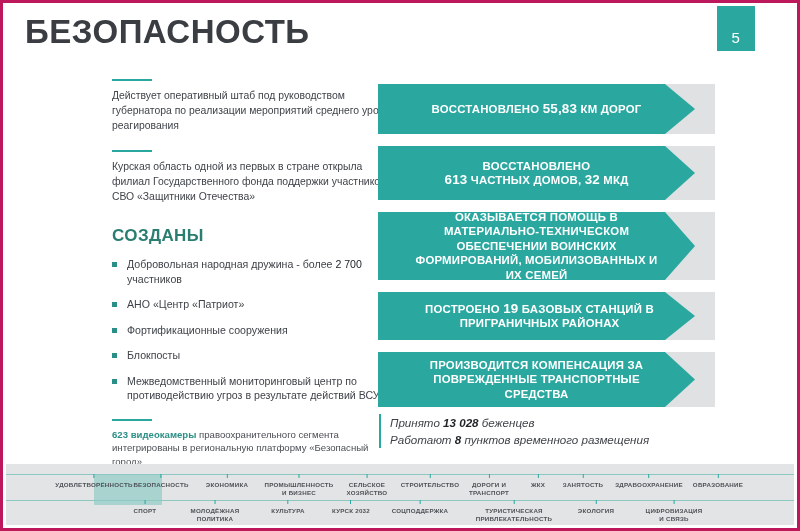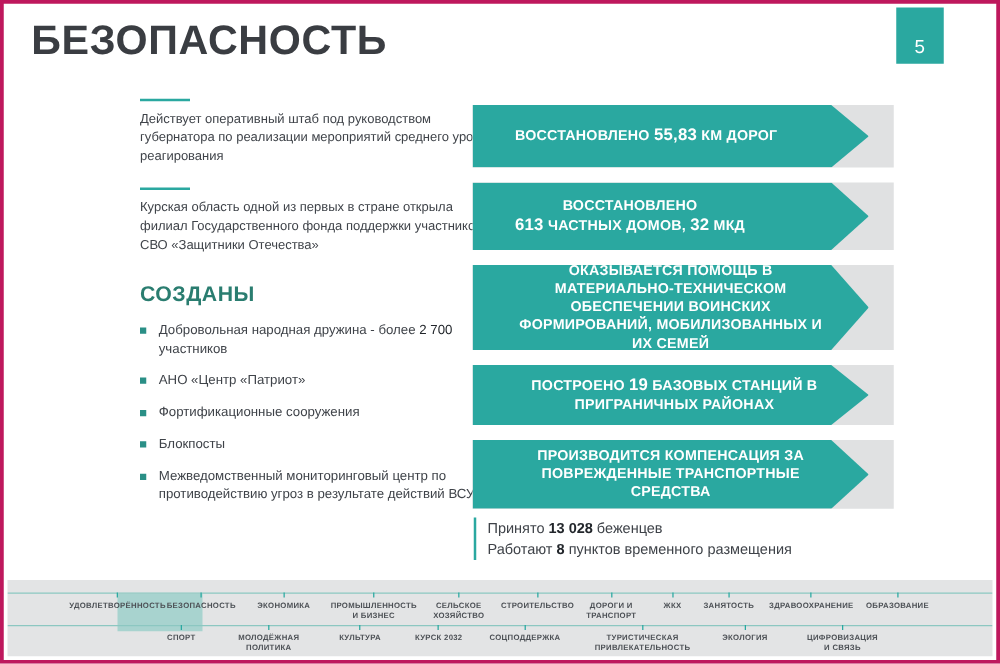--- a/index.html
+++ b/index.html
@@ -131,20 +131,21 @@
     width: 337px;
   }
   .banner .fill {
     position: relative;
     background: #2aa8a0;
     width: 317px;
     color: #ffffff;
     text-align: center;
     display: flex;
     align-items: center;
+    justify-content: center;
     box-sizing: border-box;
     padding: 0 34px;
     -webkit-clip-path: polygon(0 0, 287px 0, 317px 50%, 287px 100%, 0 100%);
     clip-path: polygon(0 0, 287px 0, 317px 50%, 287px 100%, 0 100%);
   }
   .banner .label {
     font-size: 11.4px;
     font-weight: bold;
     line-height: 14.5px;
     letter-spacing: .2px;
@@ -157,20 +158,21 @@
   .b4 .fill { height: 48px; padding-left: 40px; }
   .b5 .fill { height: 55px; }
 
   
   .summary {
     position: absolute;
     left: 376px;
     top: 411px;
     padding-left: 9px;
     border-left: 2px solid #2aa8a0;
+    font-style: italic;
   }
   .summary .line {
     font-size: 11.6px;
     line-height: 17px;
     color: #3f4349;
   }
   .summary .line b { font-weight: bold; color: #22262b; }
 
   
   .navbar {
@@ -243,20 +245,26 @@
     <div class="created-head">СОЗДАНЫ</div>
 
     <ul class="created-list" id="created-list">
         <li><span class="sq"></span><span>Добровольная народная дружина - более <b>2 700</b> участников</span></li>
         <li><span class="sq"></span><span>АНО «Центр «Патриот»</span></li>
         <li><span class="sq"></span><span>Фортификационные сооружения</span></li>
         <li><span class="sq"></span><span>Блокпосты</span></li>
         <li><span class="sq"></span><span>Межведомственный мониторинговый центр по противодействию угроз в результате действий ВСУ</span></li>
       </ul>
 
+    <div class="cam-block">
+      <div class="rule"></div>
+      <div class="cam-text">
+        <span class="hl">623 видеокамеры</span><span> правоохранительного сегмента интегрированы в региональную платформу «Безопасный город»</span>
+      </div>
+    </div>
   </div>
 
   <div class="banners" id="banner-list">
       <div class="banner b1">
         <div class="fill">
           <div class="label">ВОССТАНОВЛЕНО <b>55,83</b> КМ ДОРОГ</div>
         </div>
       </div>
       <div class="banner b2">
         <div class="fill">

